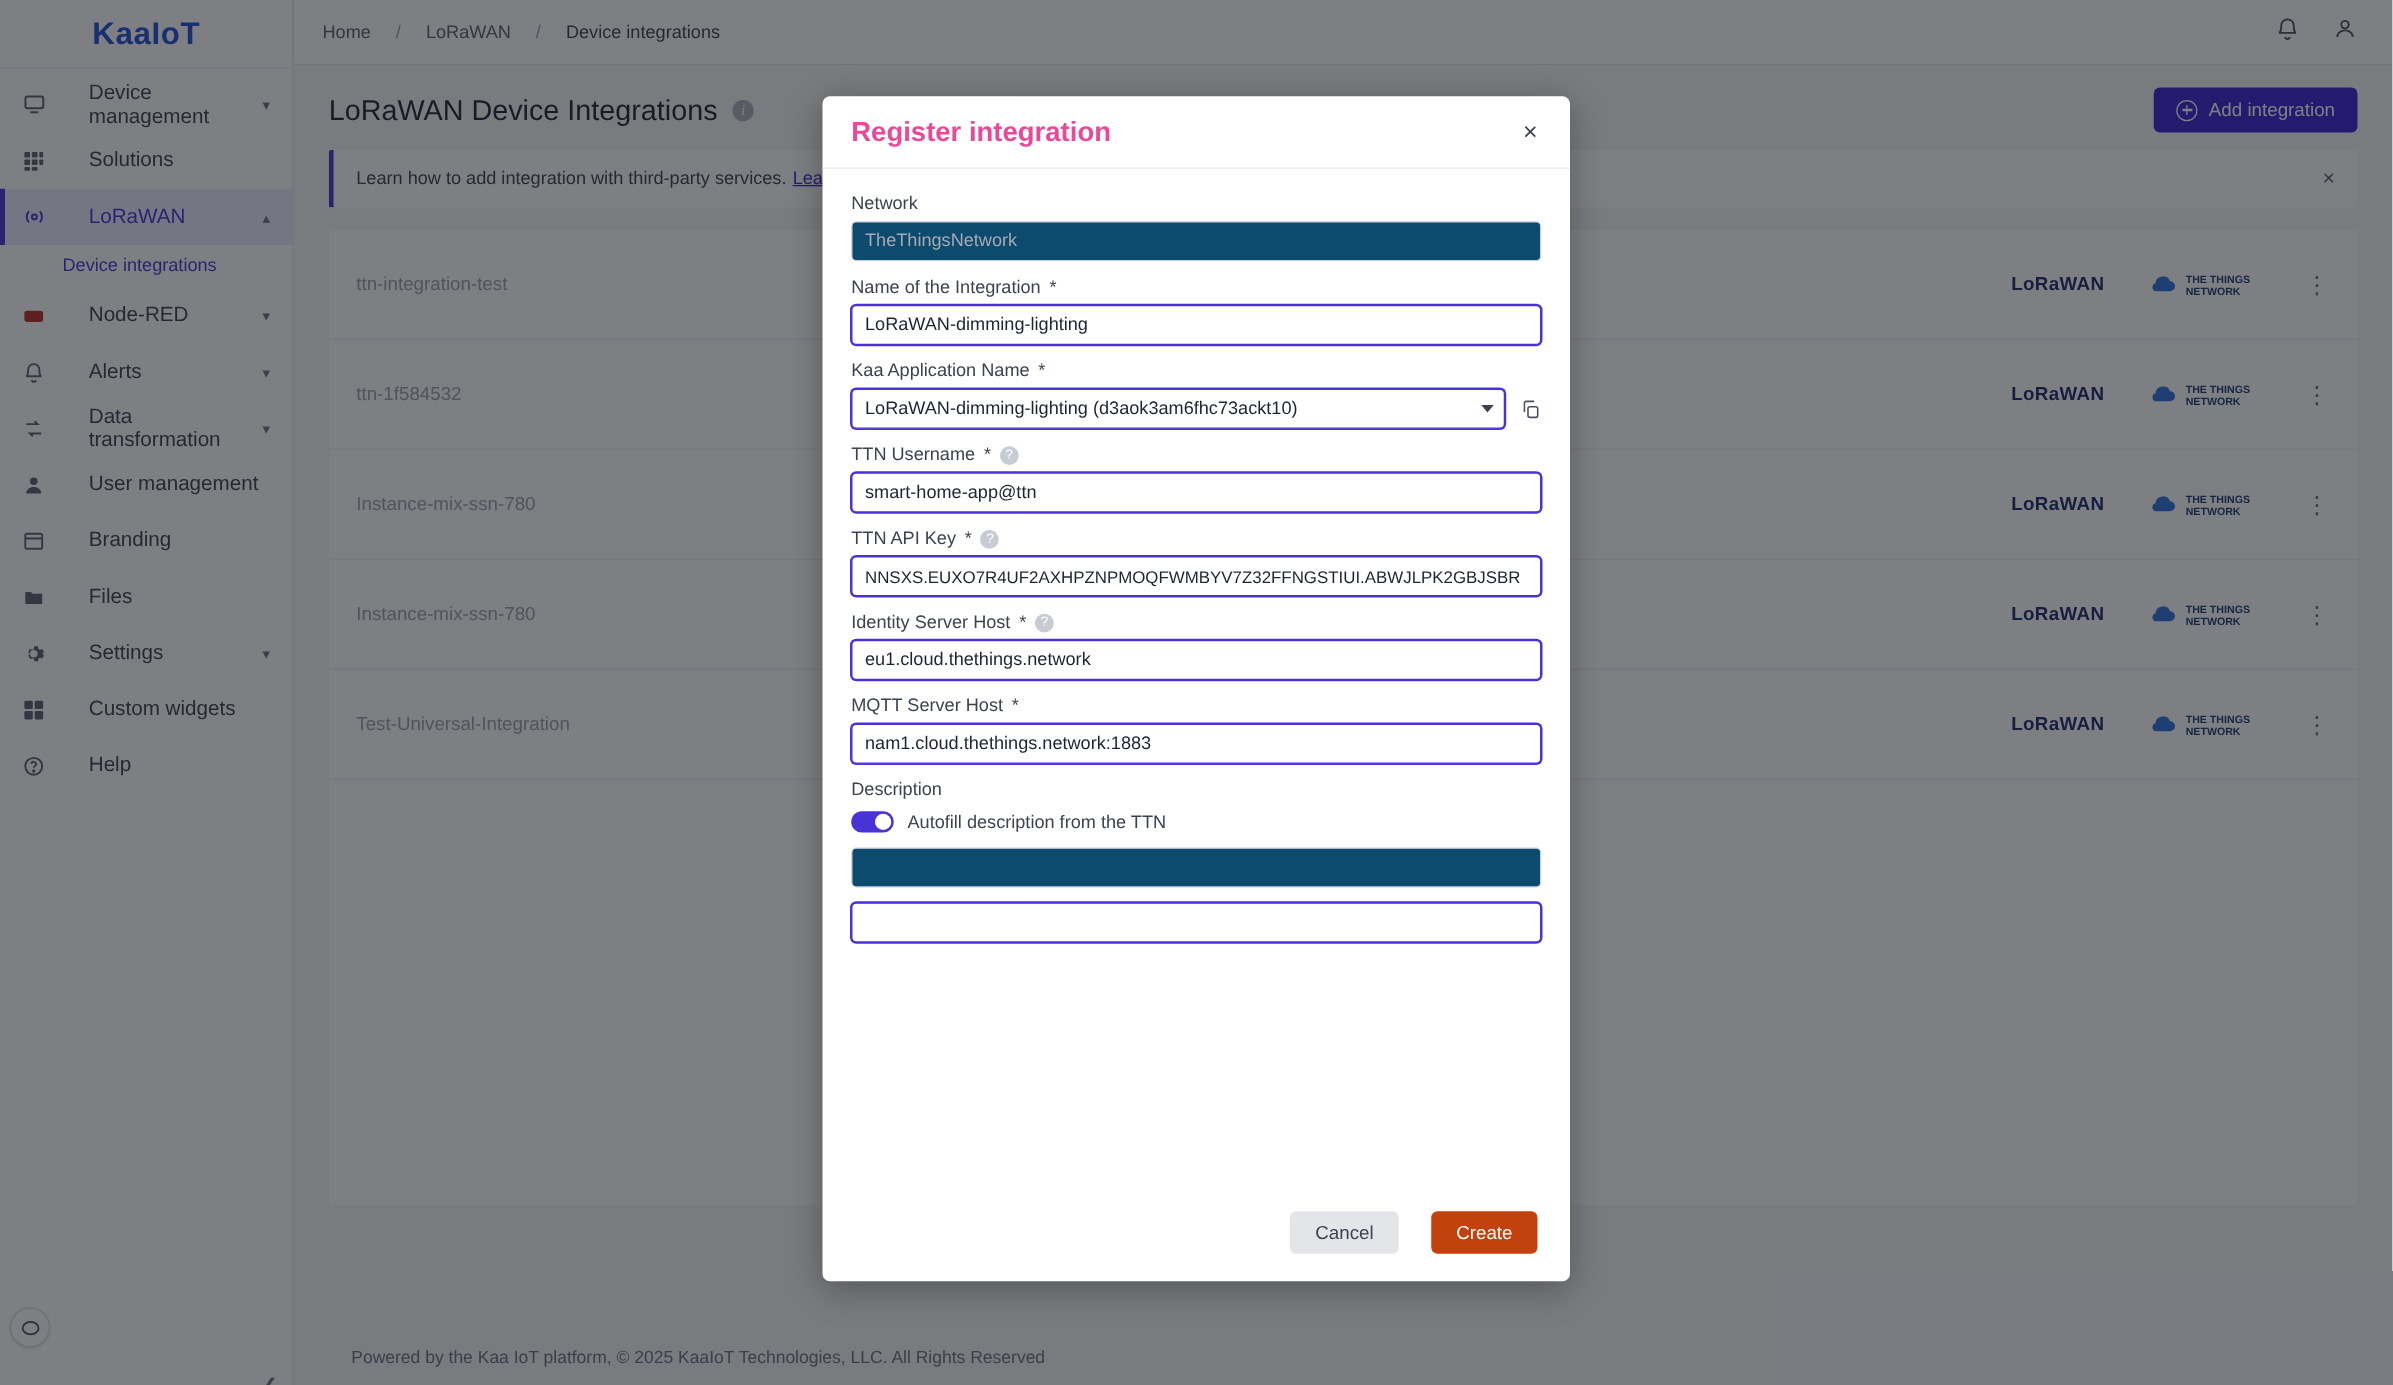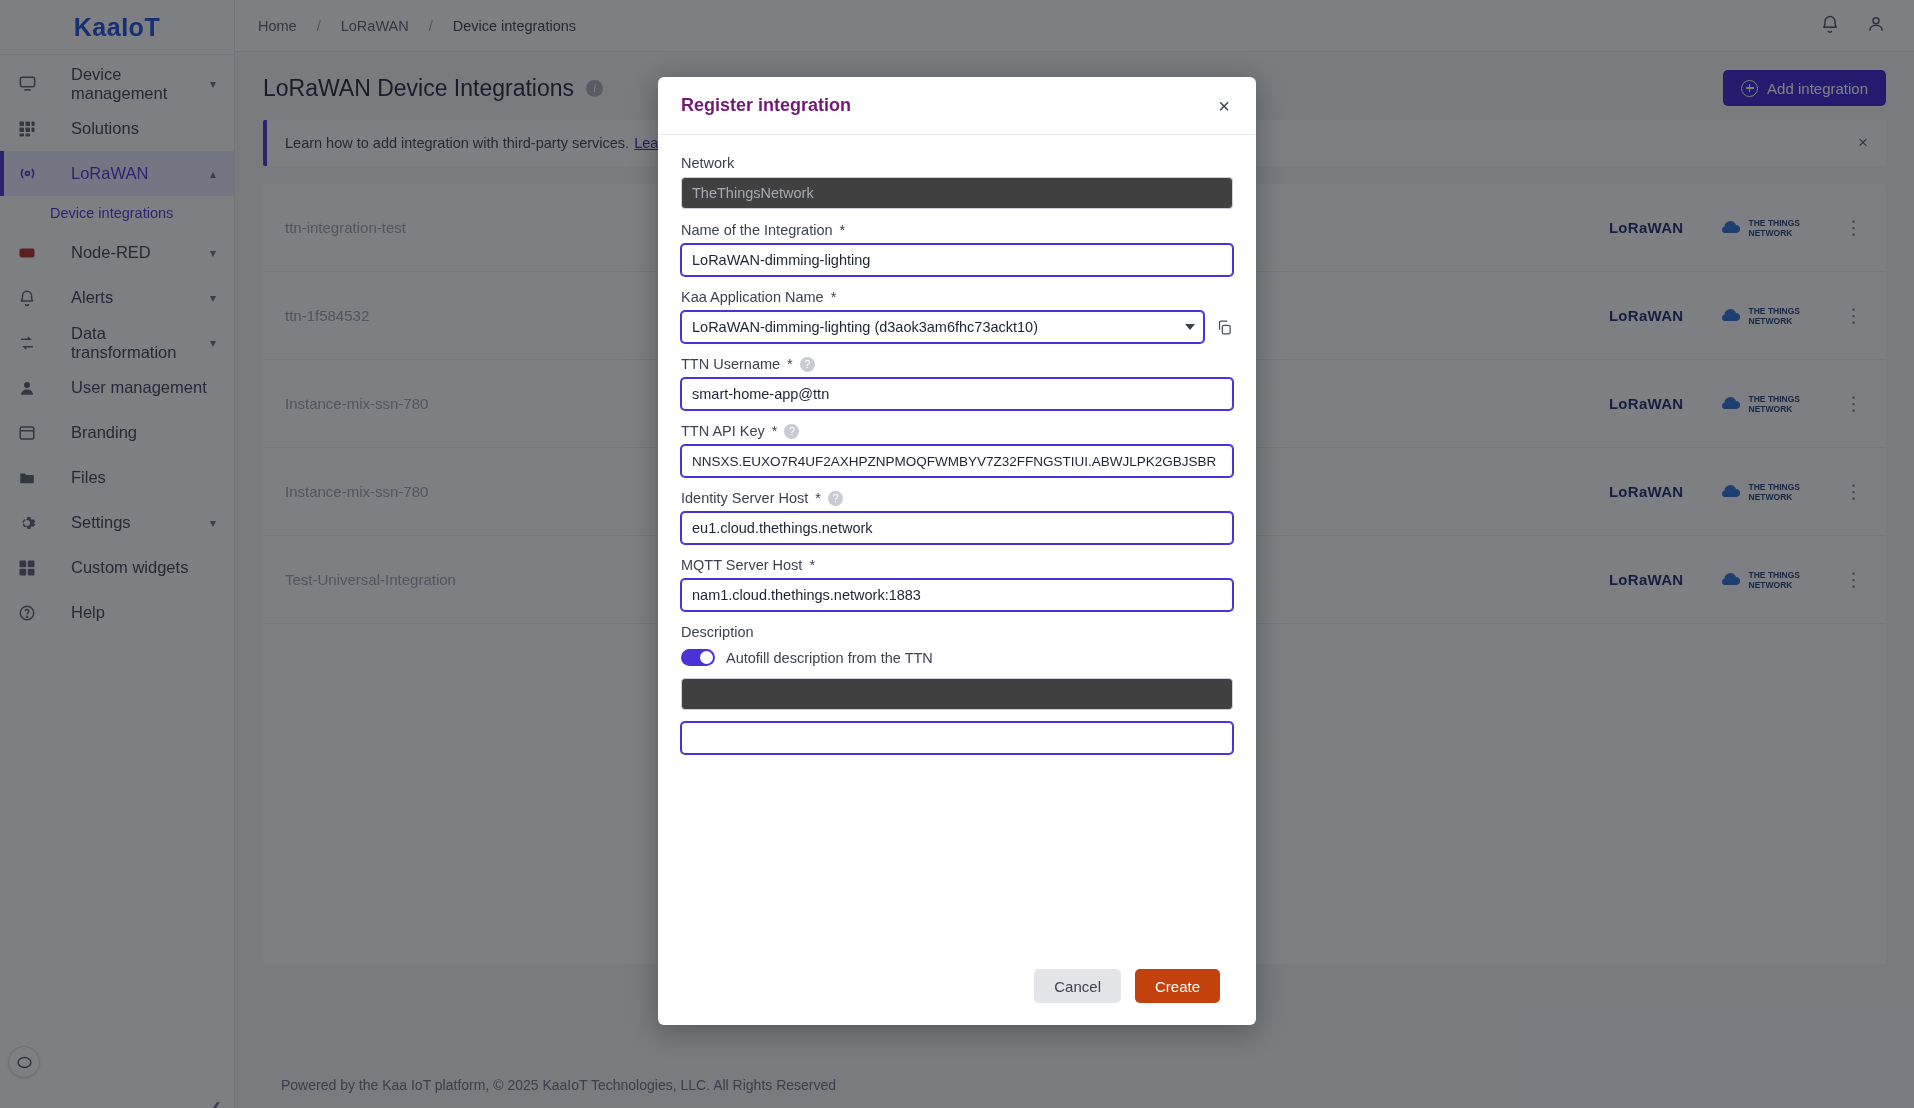--- a/index.html
+++ b/index.html
@@ -187,21 +187,21 @@
     background: #fff; border-radius: 6px;
     box-shadow: 0 6px 28px rgba(0,0,0,.3);
     z-index: 25;
     display: flex; flex-direction: column;
   }
   .modal-head {
     height: 58px; display: flex; align-items: center;
     padding: 0 26px 0 23px;
     border-bottom: 1px solid #e8eaee;
   }
-  .modal-title { font-size: 18px; font-weight: bold; color: #701a75; }
+  .modal-title { font-size: 22px; font-weight: bold; color: #ec4899; }
   .modal-close {
     margin-left: auto; font-size: 20px; color: #3d4251; cursor: pointer;
     line-height: 1;
   }
   .modal-body { padding: 20px 23px 0 23px; flex: 1; }
   .field { margin-bottom: 13px; }
   .field-label {
     font-size: 14.5px; color: #3d4251; margin-bottom: 6px;
     display: flex; align-items: center; gap: 7px;
   }
@@ -212,21 +212,21 @@
     display: inline-flex; align-items: center; justify-content: center;
   }
   .inp {
     width: 100%; height: 32px;
     border: 1px solid #b9bec9; border-radius: 4px;
     padding: 0 10px; font-size: 14.5px; color: #1d2433;
     font-family: "Liberation Sans", sans-serif;
     background: #fff; outline: none;
   }
   .inp.disabled {
-    background: #404040; color: #a5aab4; border-color: #ccd0d8;
+    background: #0c4a6e; color: #a5aab4; border-color: #ccd0d8;
   }
   .inp.focus { border-color: #4a33d6; box-shadow: 0 0 0 1px #4a33d6; }
   .select-row { display: flex; align-items: center; gap: 12px; }
   .select-wrap { position: relative; flex: 1; }
   .select-wrap .caret {
     position: absolute; right: 9px; top: 50%; transform: translateY(-50%);
     width: 0; height: 0;
     border-left: 5px solid transparent; border-right: 5px solid transparent;
     border-top: 6px solid #3d4251; pointer-events: none;
   }
@@ -237,21 +237,21 @@
     background: #4a33d6; position: relative; cursor: pointer;
   }
   .toggle .knob {
     position: absolute; right: 2px; top: 2px;
     width: 13px; height: 13px; border-radius: 50%;
     background: #fff;
   }
   .toggle-lbl { font-size: 14.5px; color: #3d4251; }
   .modal-foot {
     height: 78px; display: flex; align-items: center;
-    justify-content: flex-end; gap: 14px; padding: 0 36px;
+    justify-content: flex-end; gap: 26px; padding: 0 26px;
   }
   .btn {
     height: 34px; min-width: 78px; border-radius: 5px;
     border: none; font-size: 15px; cursor: pointer; padding: 0 20px;
     font-family: "Liberation Sans", sans-serif;
   }
   .btn-cancel { background: #e3e5e9; color: #3d4251; }
   .btn-create { background: #c2410c; color: #fff; }
 </style>
 </head>

